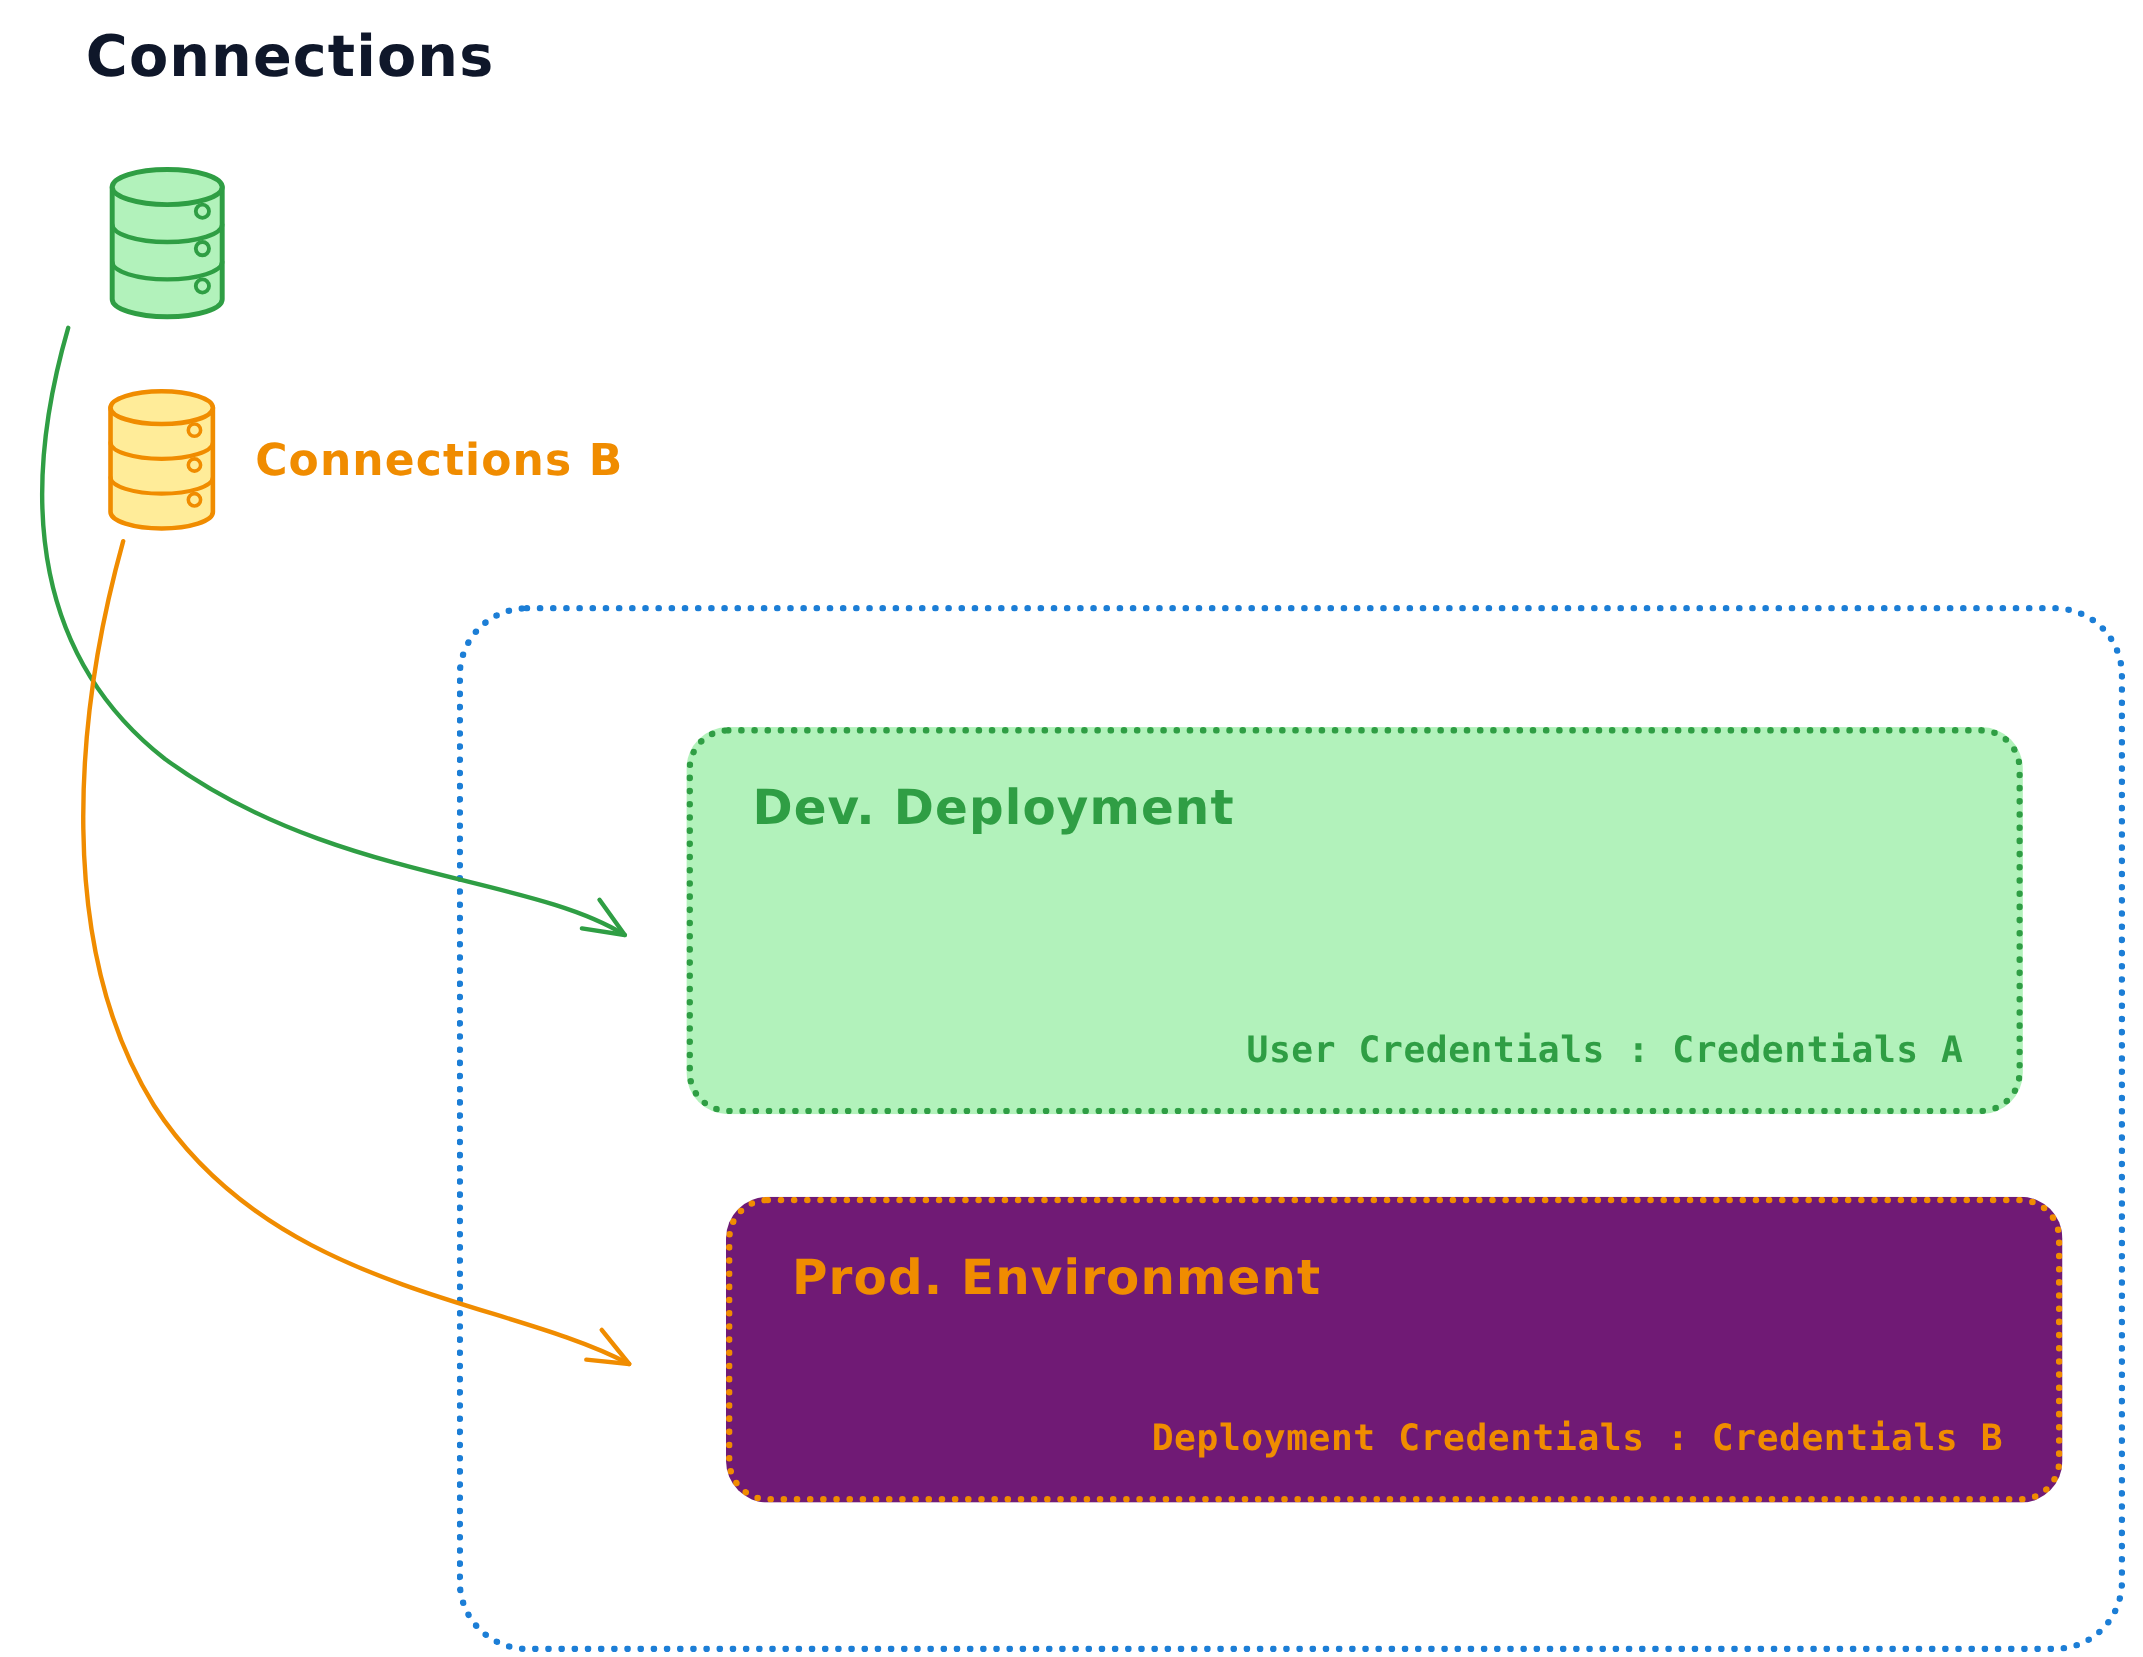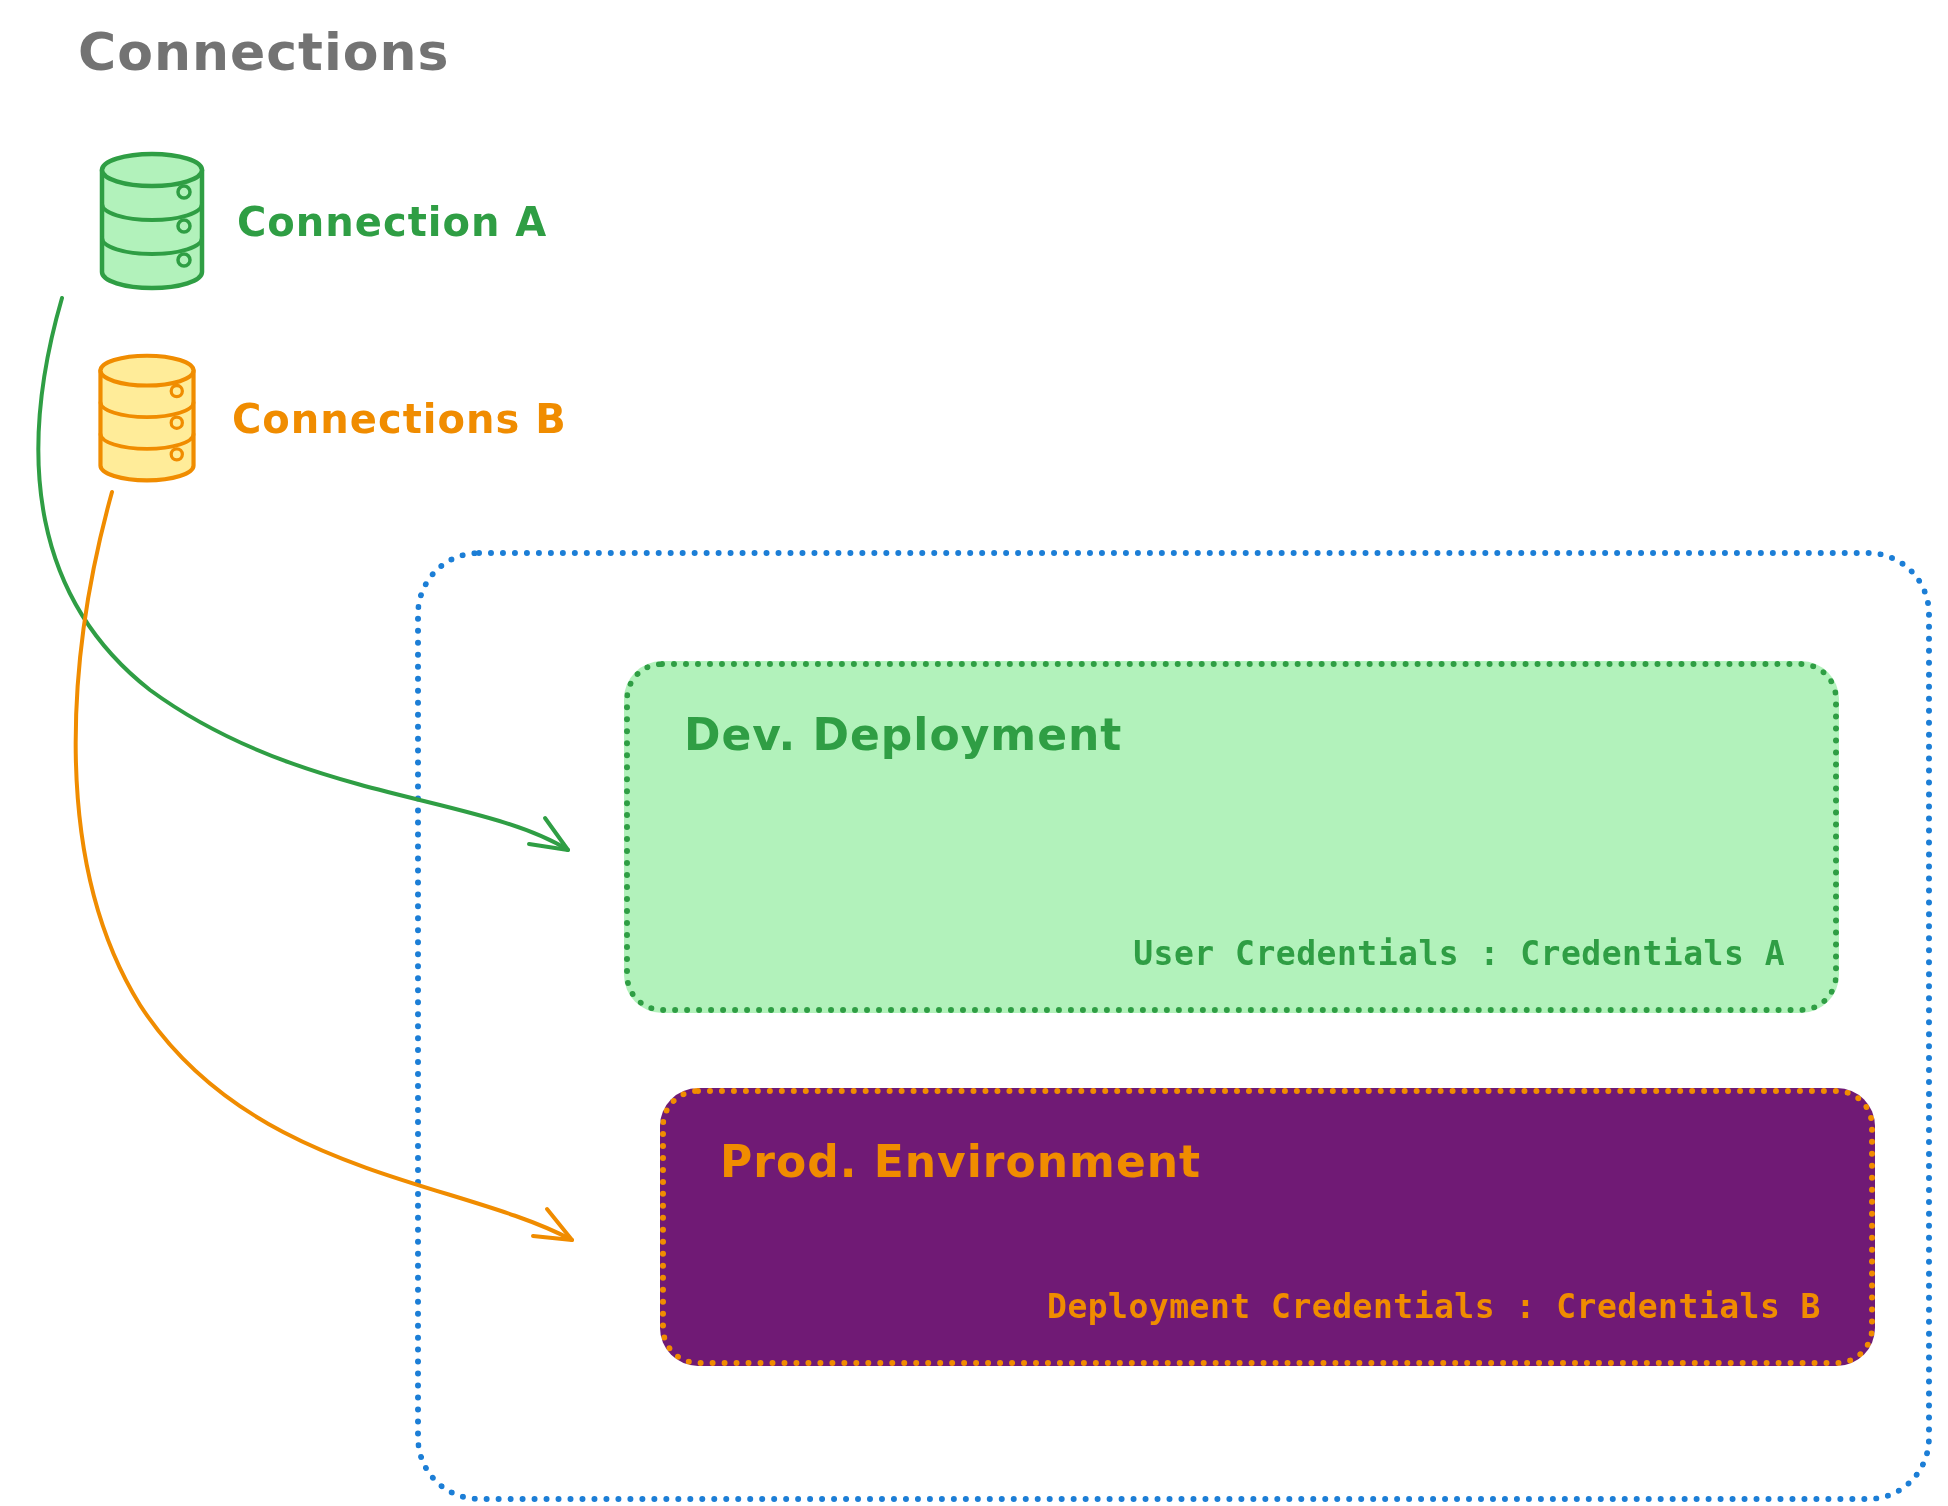--- a/index.html
+++ b/index.html
@@ -14,21 +14,21 @@
     overflow: hidden;
   }
 
   
   .connections-title {
     position: absolute;
     left: 78px;
     top: 22px;
     font-size: 52px;
     font-weight: 700;
-    color: #737373;
+    color: #0f172a;
     letter-spacing: 1px;
   }
 
   .conn-item { position: absolute; display: flex; align-items: center; gap: 28px; }
   .conn-item.a { left: 95px; top: 150px; }
   .conn-item.b { left: 90px; top: 352px; }
 
   .db-icon { width: 114px; height: 144px; display: block; }
   .conn-item.b .db-icon { height: 134px; }
 
@@ -120,21 +120,20 @@
   <div class="conn-item a">
     <svg class="db-icon" viewBox="0 0 114 144">
       <path d="M7 20 L7 122 A50 16 0 0 0 107 122 L107 20" fill="#b2f2bb" stroke="#2f9e44" stroke-width="4.5" stroke-linecap="round" stroke-linejoin="round"></path>
       <path d="M7 54 A50 16 0 0 0 107 54" fill="none" stroke="#2f9e44" stroke-width="4" stroke-linecap="round"></path>
       <path d="M7 88 A50 16 0 0 0 107 88" fill="none" stroke="#2f9e44" stroke-width="4" stroke-linecap="round"></path>
       <ellipse cx="57" cy="20" rx="50" ry="16" fill="#b2f2bb" stroke="#2f9e44" stroke-width="4.5"></ellipse>
       <circle cx="89" cy="42" r="6" fill="none" stroke="#2f9e44" stroke-width="3.5"></circle>
       <circle cx="89" cy="76" r="6" fill="none" stroke="#2f9e44" stroke-width="3.5"></circle>
       <circle cx="89" cy="110" r="6" fill="none" stroke="#2f9e44" stroke-width="3.5"></circle>
     </svg>
-    <span class="conn-label green">Connection A</span>
   </div>
 
   <div class="conn-item b">
     <svg class="db-icon" viewBox="0 0 114 144">
       <path d="M7 20 L7 122 A50 16 0 0 0 107 122 L107 20" fill="#ffec99" stroke="#f08c00" stroke-width="4.5" stroke-linecap="round" stroke-linejoin="round"></path>
       <path d="M7 54 A50 16 0 0 0 107 54" fill="none" stroke="#f08c00" stroke-width="4" stroke-linecap="round"></path>
       <path d="M7 88 A50 16 0 0 0 107 88" fill="none" stroke="#f08c00" stroke-width="4" stroke-linecap="round"></path>
       <ellipse cx="57" cy="20" rx="50" ry="16" fill="#ffec99" stroke="#f08c00" stroke-width="4.5"></ellipse>
       <circle cx="89" cy="42" r="6" fill="none" stroke="#f08c00" stroke-width="3.5"></circle>
       <circle cx="89" cy="76" r="6" fill="none" stroke="#f08c00" stroke-width="3.5"></circle>

